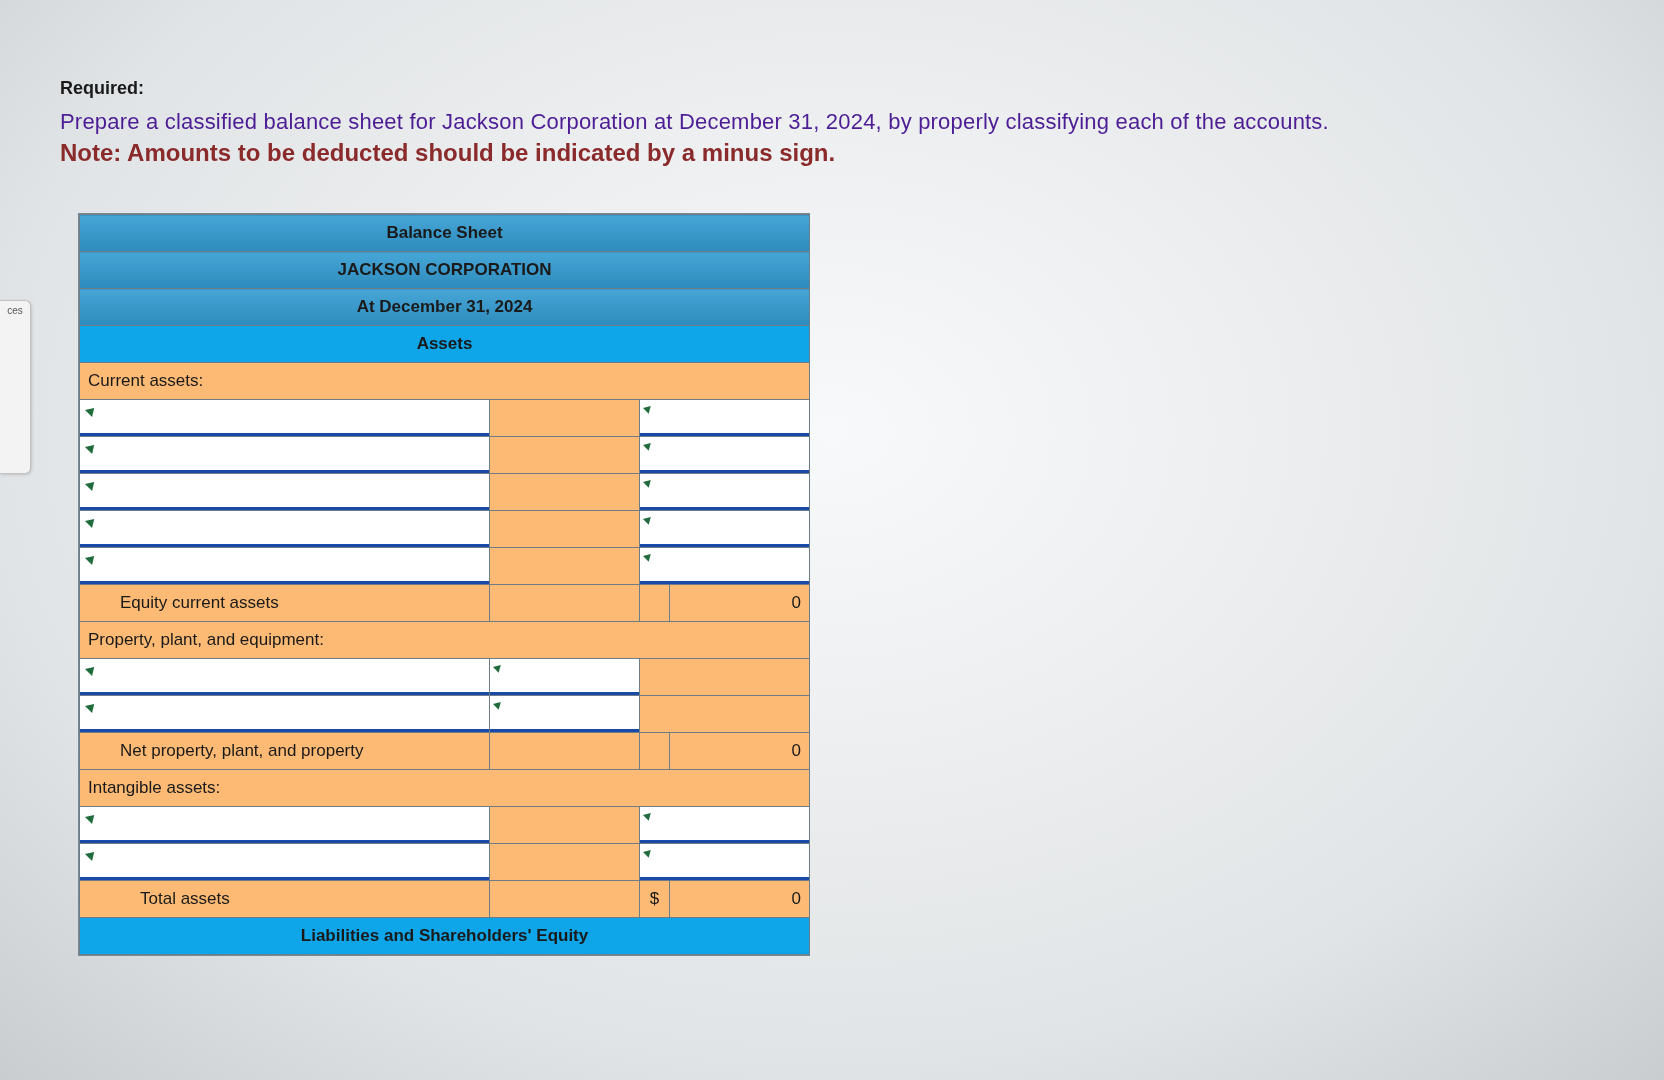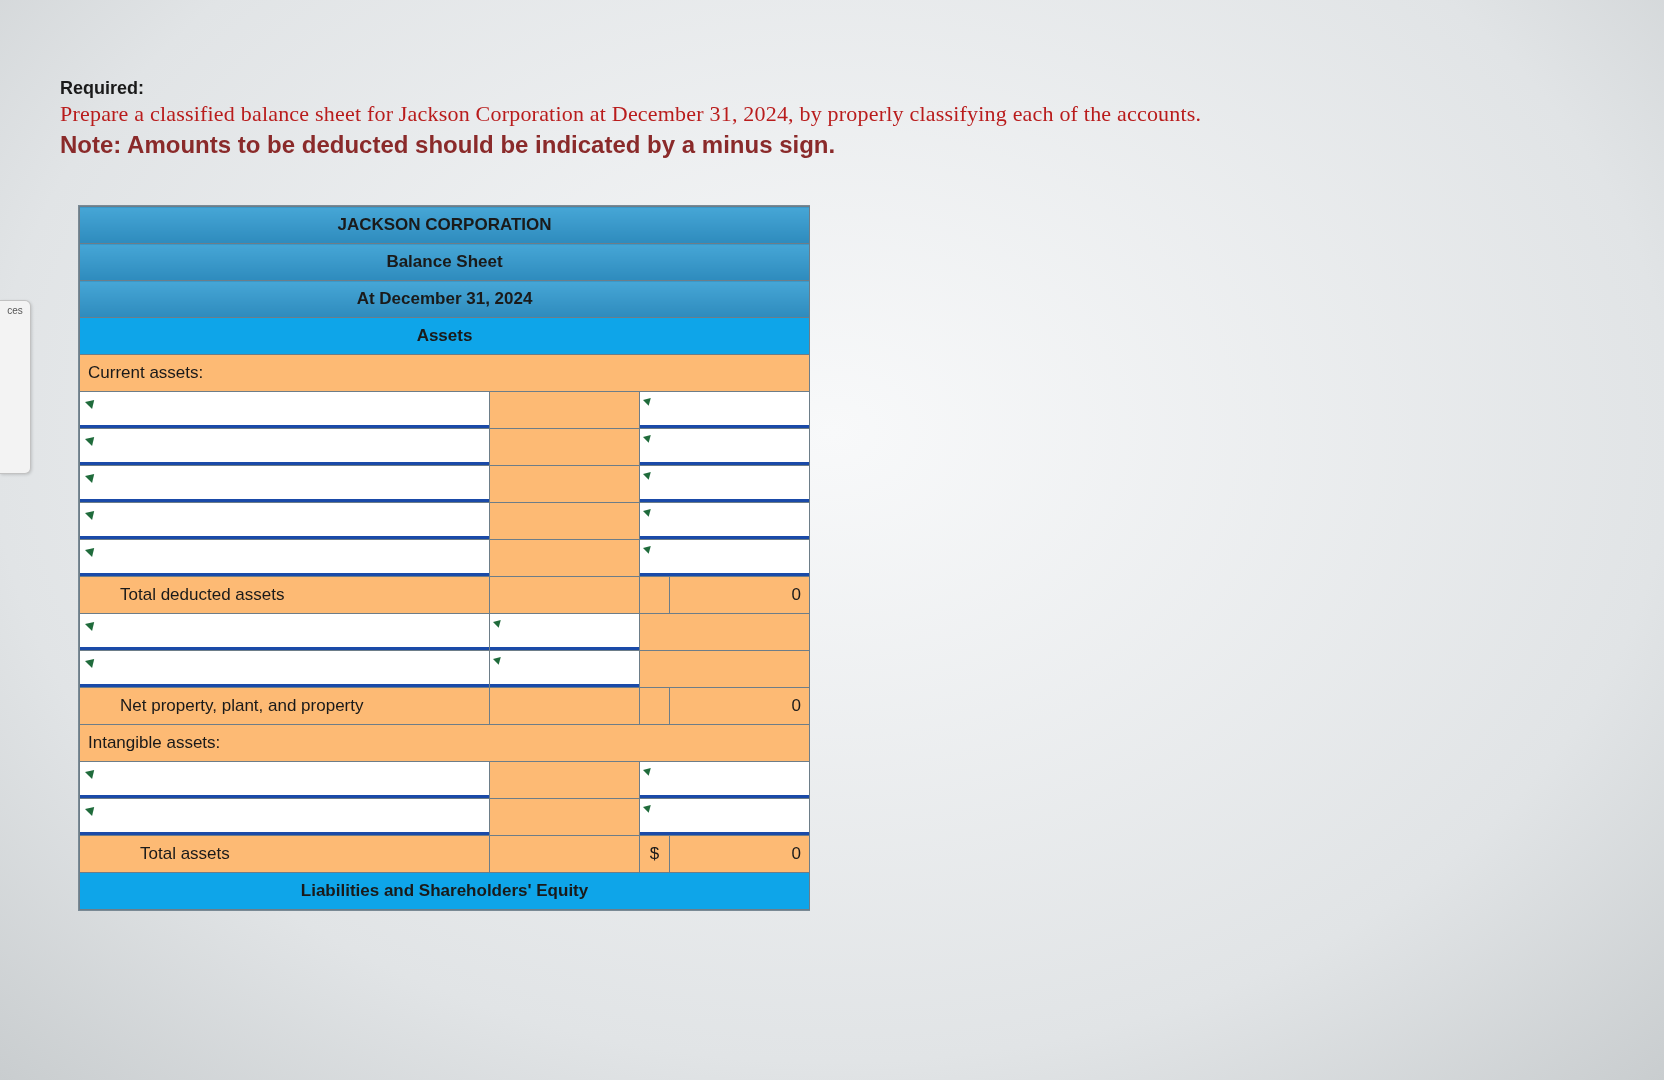--- a/index.html
+++ b/index.html
@@ -40,24 +40,23 @@
     right: 20px;
   }
 
   .req-label {
     font-weight: bold;
     font-size: 18px;
     color: #1a1a1a;
   }
   .req-body {
     font-size: 22px;
-    color: #b91c1c;
-    margin-top: 2px;
+    color: #4c1d95;
+    margin-top: 10px;
     letter-spacing: 0.2px;
-    font-family: Liberation Serif, serif;
   }
   .req-note {
     font-size: 24px;
     color: #8a2a2a;
     font-weight: bold;
     margin-top: 4px;
   }
 
   
   .sheet-wrap {
@@ -175,24 +174,24 @@
     <table class="sheet">
       <colgroup>
         <col class="c-label">
           <col class="c-amt1">
           <col class="c-dol">
           <col class="c-amt2">
       </colgroup>
 
       <tbody>
           <tr class="hdr">
+        <td colspan="4">Balance Sheet</td>
+      </tr>
+      <tr class="hdr">
         <td colspan="4">JACKSON CORPORATION</td>
-      </tr>
-      <tr class="hdr">
-        <td colspan="4">Balance Sheet</td>
       </tr>
       <tr class="hdr">
         <td colspan="4">At December 31, 2024</td>
       </tr>
       <tr class="section">
         <td colspan="4">Assets</td>
       </tr>
 
       <tr>
         <td colspan="4" class="label-cell ro">Current assets:</td>
@@ -218,26 +217,29 @@
         <td class="ro"></td>
         <td class="val-cell amt-right" colspan="2"></td>
       </tr>
       <tr>
         <td class="sel-cell label-cell"></td>
         <td class="ro"></td>
         <td class="val-cell amt-right" colspan="2"></td>
       </tr>
 
       <tr>
-        <td class="label-indent1 ro">Total deducted assets</td>
+        <td class="label-indent1 ro">Equity current assets</td>
         <td class="ro"></td>
         <td class="ro dol-cell"></td>
         <td class="ro amt-right">0</td>
       </tr>
 
+      <tr>
+        <td colspan="4" class="label-cell ro">Property, plant, and equipment:</td>
+      </tr>
 
       <tr>
         <td class="sel-cell label-cell"></td>
         <td class="val-cell amt-right"></td>
         <td class="ro" colspan="2"></td>
       </tr>
       <tr>
         <td class="sel-cell label-cell"></td>
         <td class="val-cell amt-right"></td>
         <td class="ro" colspan="2"></td>

